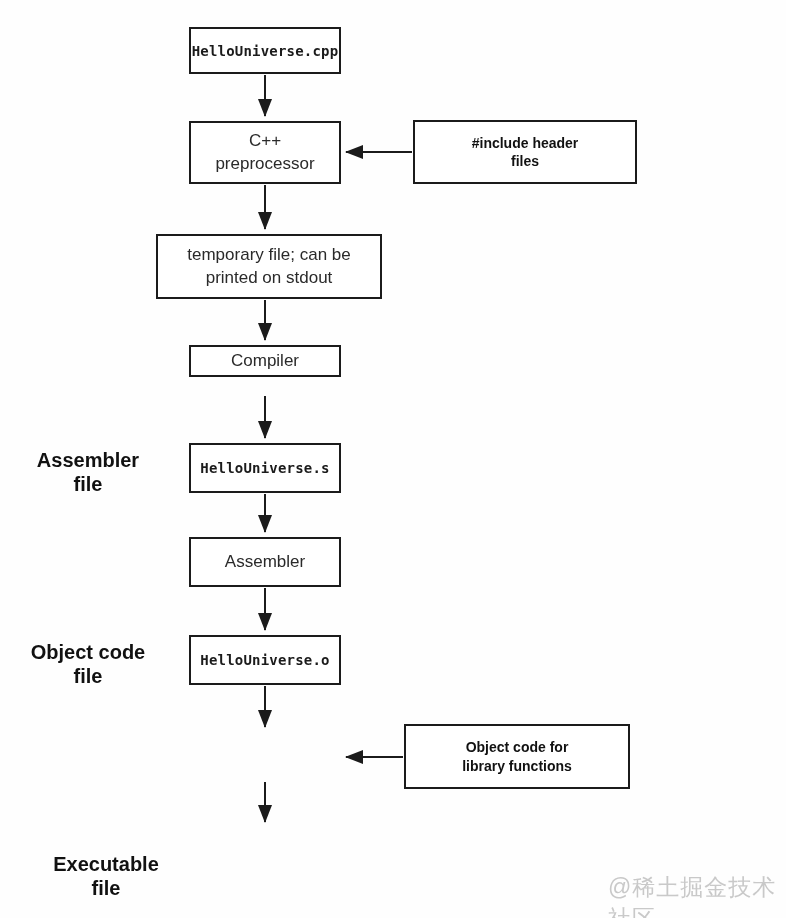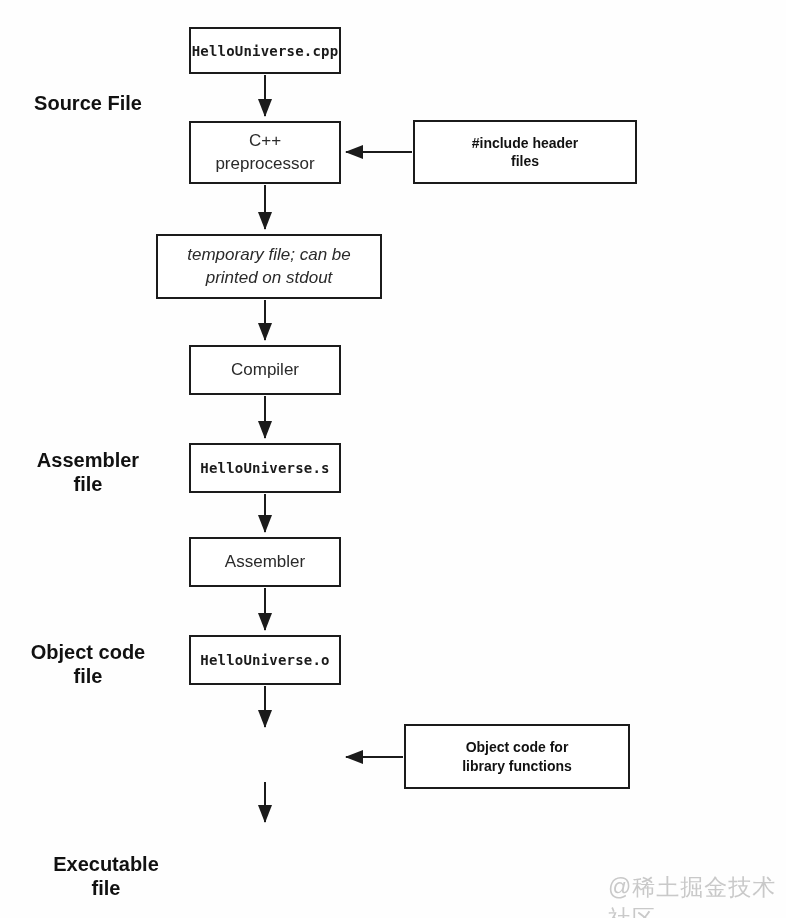--- a/index.html
+++ b/index.html
@@ -45,40 +45,39 @@
     <line x1="265" y1="782" x2="265" y2="822" stroke="#1b1b1b" stroke-width="2" marker-end="url(#ah)"></line>
     <line x1="412" y1="152" x2="346" y2="152" stroke="#1b1b1b" stroke-width="2" marker-end="url(#ah)"></line>
     <line x1="403" y1="757" x2="346" y2="757" stroke="#1b1b1b" stroke-width="2" marker-end="url(#ah)"></line>
   </svg>
 
   <div class="box mono" style="left:189px; top:27px;  width:152px; height:47px;">HelloUniverse.cpp</div>
 
   <div class="box sans" style="left:189px; top:121px; width:152px; height:63px;">C++
 preprocessor</div>
 
-  <div class="box sans" style="left:156px; top:234px; width:226px; height:65px;font-style:italic;">temporary file; can be
+  <div class="box sans" style="left:156px; top:234px; width:226px; height:65px;">temporary file; can be
 printed on stdout</div>
 
-  <div class="box sans" style="left:189px; top:345px; width:152px; height:50px;">Compiler</div>
+  <div class="box sans" style="left:189px; top:345px; width:152px; height:32px;">Compiler</div>
 
   <div class="box mono" style="left:189px; top:443px; width:152px; height:50px;">HelloUniverse.s</div>
 
   <div class="box sans" style="left:189px; top:537px; width:152px; height:50px;">Assembler</div>
 
   <div class="box mono" style="left:189px; top:635px; width:152px; height:50px;">HelloUniverse.o</div>
 
 
 
   <div class="box boldbox" style="left:413px; top:120px; width:224px; height:64px;">#include header
 files</div>
 
   <div class="box boldbox" style="left:404px; top:724px; width:226px; height:65px;">Object code for
 library functions</div>
 
-  <div class="sidelabel" style="left:18px; top:92px; width:140px;">Source File</div>
 
   <div class="sidelabel" style="left:18px; top:449px; width:140px;">Assembler
 file</div>
 
   <div class="sidelabel" style="left:8px; top:641px; width:160px;">Object code
 file</div>
 
   <div class="sidelabel" style="left:26px; top:839px; width:160px;margin-top:14px;">Executable
 file</div>
 

